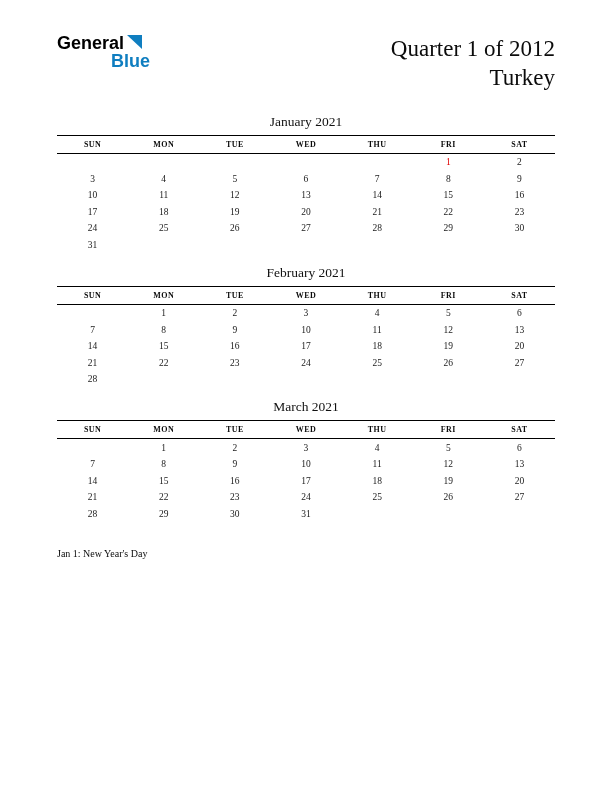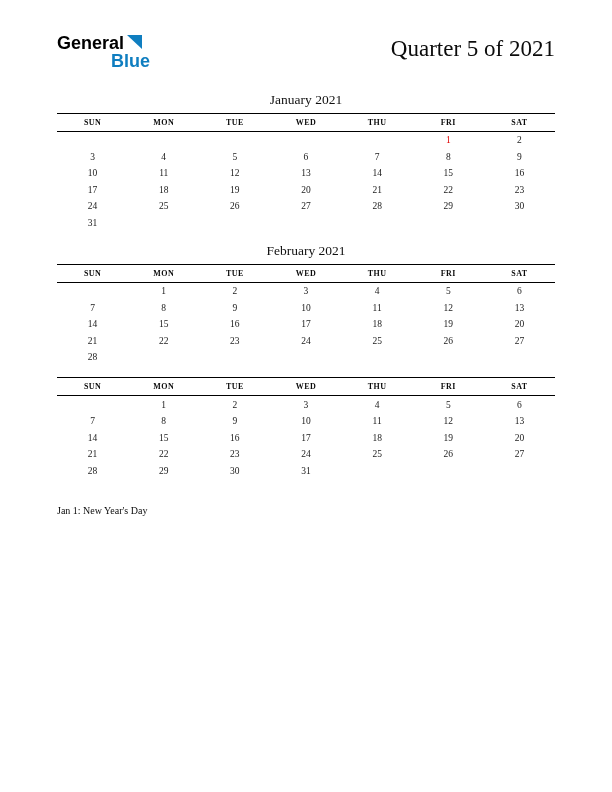--- a/index.html
+++ b/index.html
@@ -45,21 +45,22 @@
         <span class="flag">
           <svg width="15" height="14" viewBox="0 0 15 14" aria-hidden="true">
             <polygon points="0,0 15,0 15,14" fill="#0f7ec0"></polygon>
           </svg>
         </span>
       </div>
       <div class="logo-line2">Blue</div>
     </div>
 
     <div class="title">
-      <div>Quarter 5 of 2021</div>
+      <div>Quarter 1 of 2012</div>
+      <div>Turkey</div>
     </div>
   </header>
 
   <main id="months">
       <section class="month">
         <h2 class="month-title">January 2021</h2>
         <table>
           <thead>
             <tr>
               <th>SUN</th>
@@ -186,20 +187,21 @@
               <td></td>
               <td></td>
               <td></td>
               <td></td>
               <td></td>
             </tr>
           </tbody>
         </table>
       </section>
       <section class="month">
+        <h2 class="month-title">March 2021</h2>
         <table>
           <thead>
             <tr>
               <th>SUN</th>
               <th>MON</th>
               <th>TUE</th>
               <th>WED</th>
               <th>THU</th>
               <th>FRI</th>
               <th>SAT</th>

